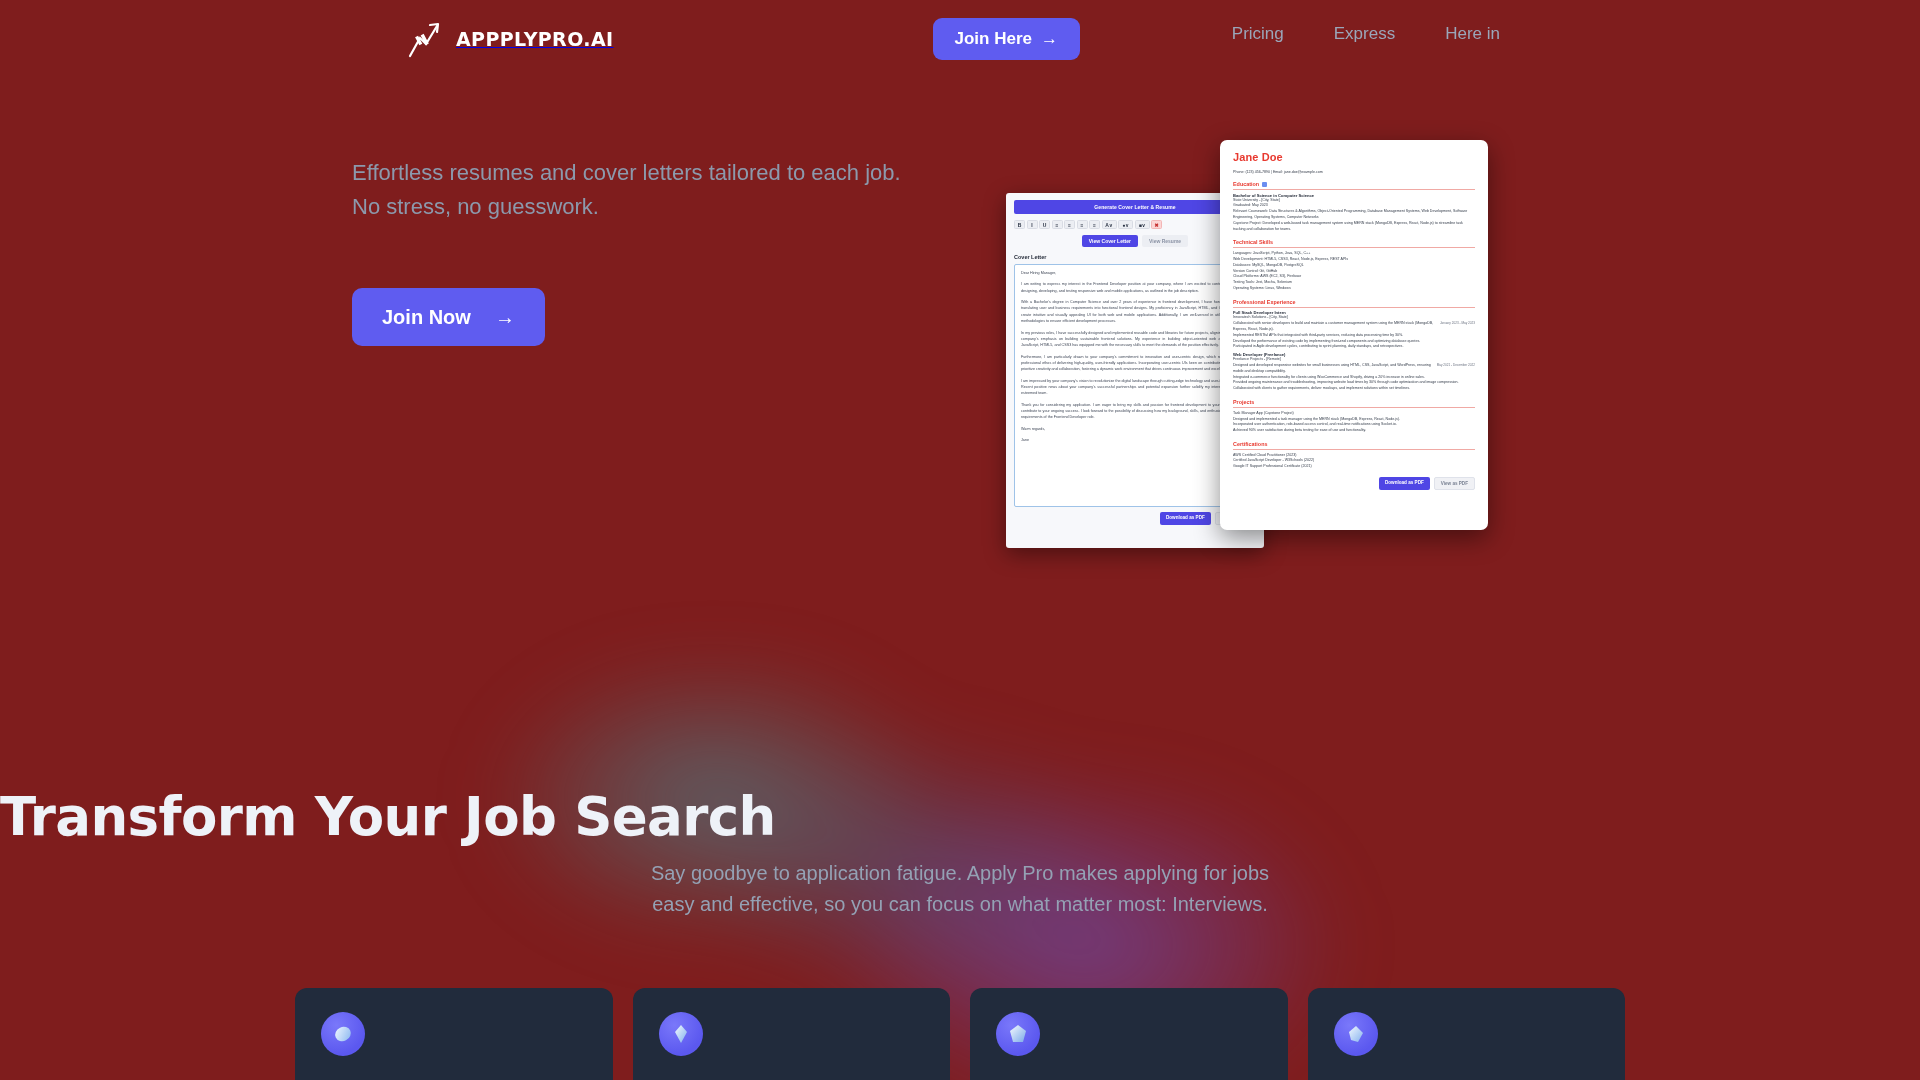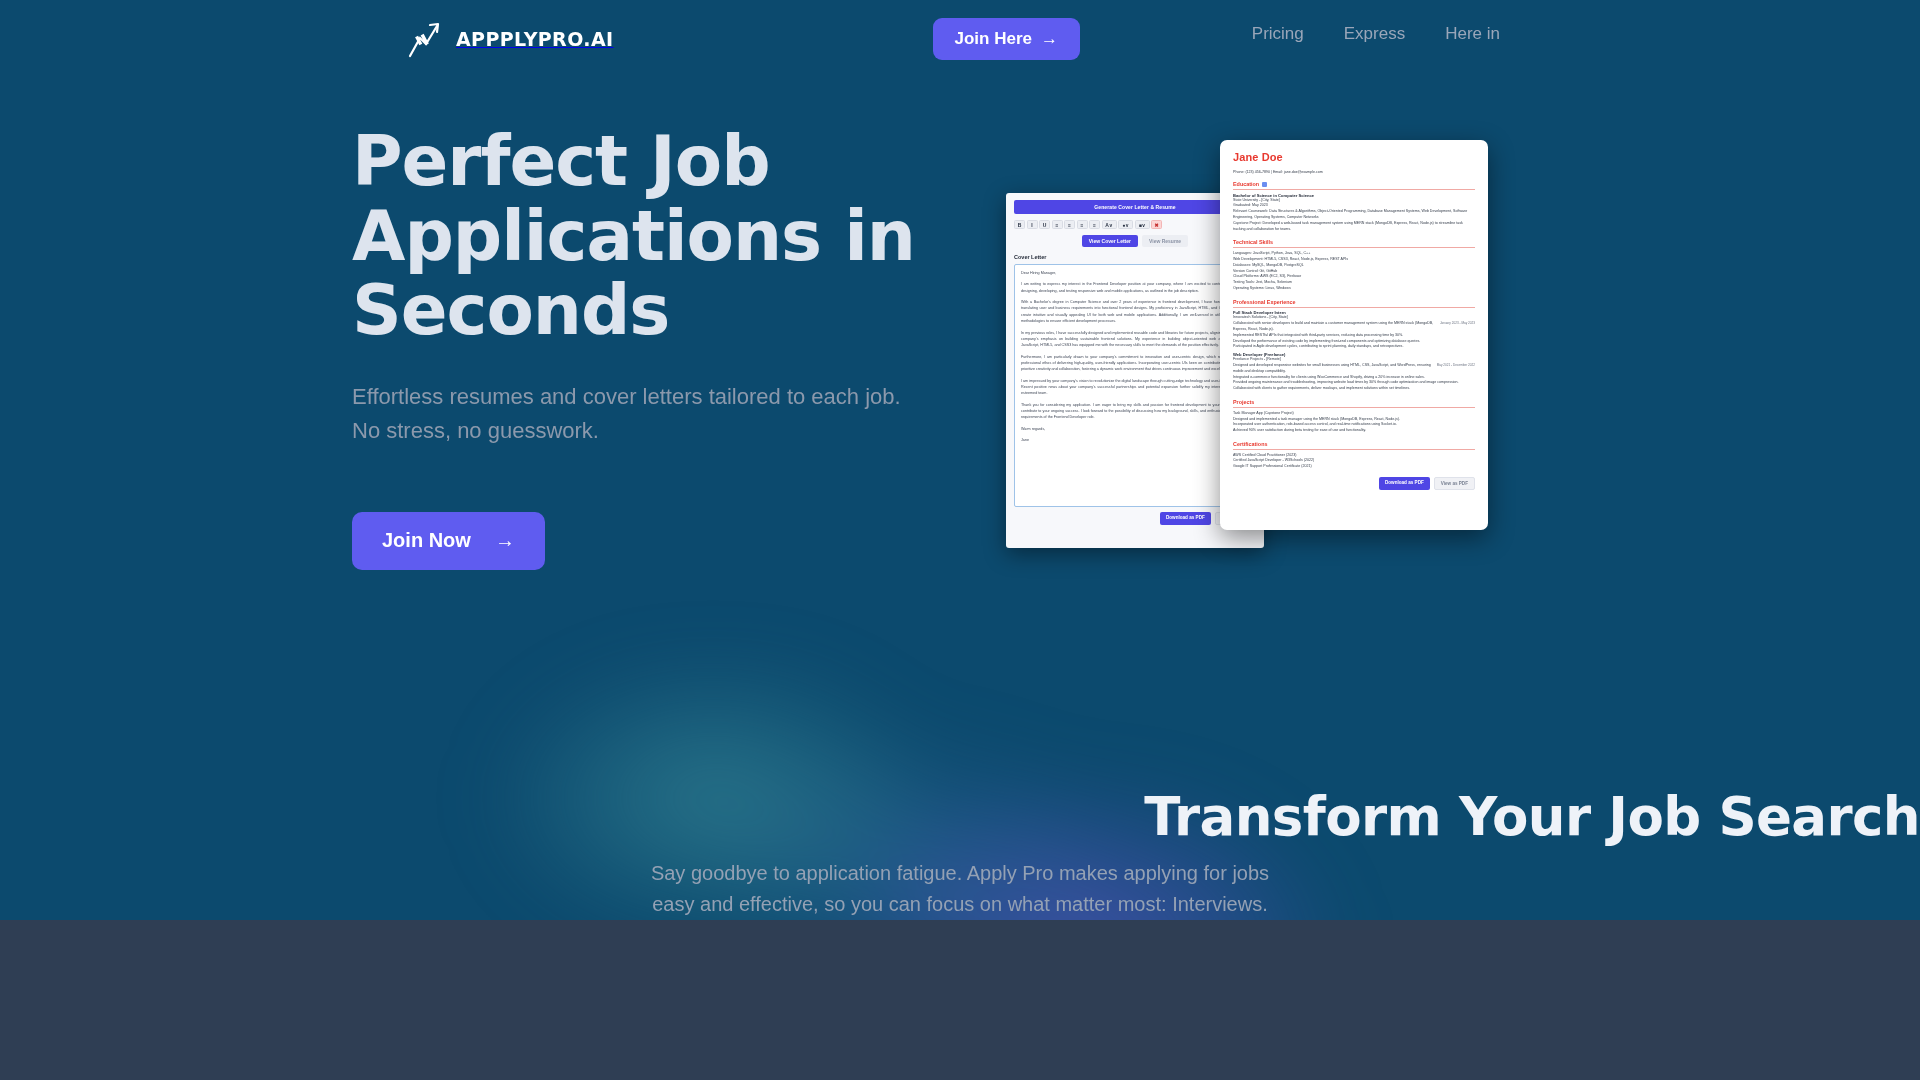--- a/index.html
+++ b/index.html
@@ -2,34 +2,34 @@
 <html><head>
 <meta charset="utf-8">
 <style>
   * { box-sizing: border-box; margin: 0; padding: 0; }
   html, body {
     width: 1920px; height: 1080px;
     overflow: hidden;
     background: #2f3e54;
     font-family: "Liberation Sans", sans-serif;
   }
-  .page { position: relative; width: 1920px; height: 920px; background: #0c4a6e; overflow: hidden; }
+  .page { position: relative; width: 1920px; height: 1080px; background: #7f1d1d; overflow: hidden; }
 
   
   .navbar {
     position: absolute; top: 0; left: 0; width: 1920px; height: 80px;
     display: flex; align-items: center; z-index: 40;
   }
   .brand { position: absolute; left: 404px; top: 18px; display: flex; align-items: center; gap: 10px; }
   .brand-mark { width: 42px; height: 42px; display: block; }
   .brand-name {
     color: #ffffff; font-size: 19px; font-weight: 700; letter-spacing: .4px;
     font-family: "DejaVu Sans", sans-serif;
   }
-  .nav-links { position: absolute; right: 420px; top: 24px; display: flex; align-items: center; gap: 40px; }
+  .nav-links { position: absolute; right: 420px; top: 24px; display: flex; align-items: center; gap: 50px; }
   .nav-link {
     color: #9aa6b9; font-size: 17px; text-decoration: none; white-space: nowrap;
   }
   .nav-cta {
     position: absolute; right: 840px; top: 18px;
     display: inline-flex; align-items: center; gap: 9px;
     background: #5f5cf0; color: #fff; border: none;
     padding: 0 22px; height: 42px; border-radius: 9px;
     font-size: 17px; font-weight: 700; cursor: pointer;
     font-family: "Liberation Sans", sans-serif;
@@ -121,21 +121,21 @@
   .glow {
     position: absolute; left: 440px; top: -40px; width: 1050px; height: 460px;
     background:
       radial-gradient(ellipse 330px 210px at 26% 30%, rgba(64,150,160,.55), rgba(64,150,160,0) 70%),
       radial-gradient(ellipse 360px 240px at 62% 62%, rgba(104,86,210,.55), rgba(104,86,210,0) 72%),
       radial-gradient(ellipse 300px 190px at 45% 45%, rgba(58,110,170,.40), rgba(58,110,170,0) 72%);
     filter: blur(34px);
     pointer-events: none;
   }
   .sec-title {
-    position: absolute; top: 86px; left: 0; width: 1920px; text-align: right;
+    position: absolute; top: 86px; left: 0; width: 1920px; text-align: left;
     color: #eef2f8; font-size: 53px; font-weight: 800; letter-spacing: -.6px;
     font-family: "DejaVu Sans", sans-serif;
   }
   .sec-sub {
     position: absolute; top: 158px; left: 50%; transform: translateX(-50%);
     width: 660px; text-align: center; color: #94a1b4; font-size: 20px; line-height: 1.55;
   }
   .cards {
     position: absolute; top: 288px; left: 50%; transform: translateX(-50%);
     width: 1330px; display: flex; gap: 20px;
@@ -176,21 +176,20 @@
     </div>
 
     <button class="nav-cta">
       <span>Join Here</span>
       <span class="arr">→</span>
     </button>
   </div>
 
   <div class="hero">
     <div class="hero-left">
-      <h1 class="hero-title">Perfect Job Applications in Seconds</h1>
       <p class="hero-sub">Effortless resumes and cover letters tailored to each job. No stress, no guesswork.</p>
       <button class="hero-btn">
         <span>Join Now</span>
         <span>→</span>
       </button>
     </div>
 
     <div class="mock-wrap">
 
       <div class="mock-cl">

